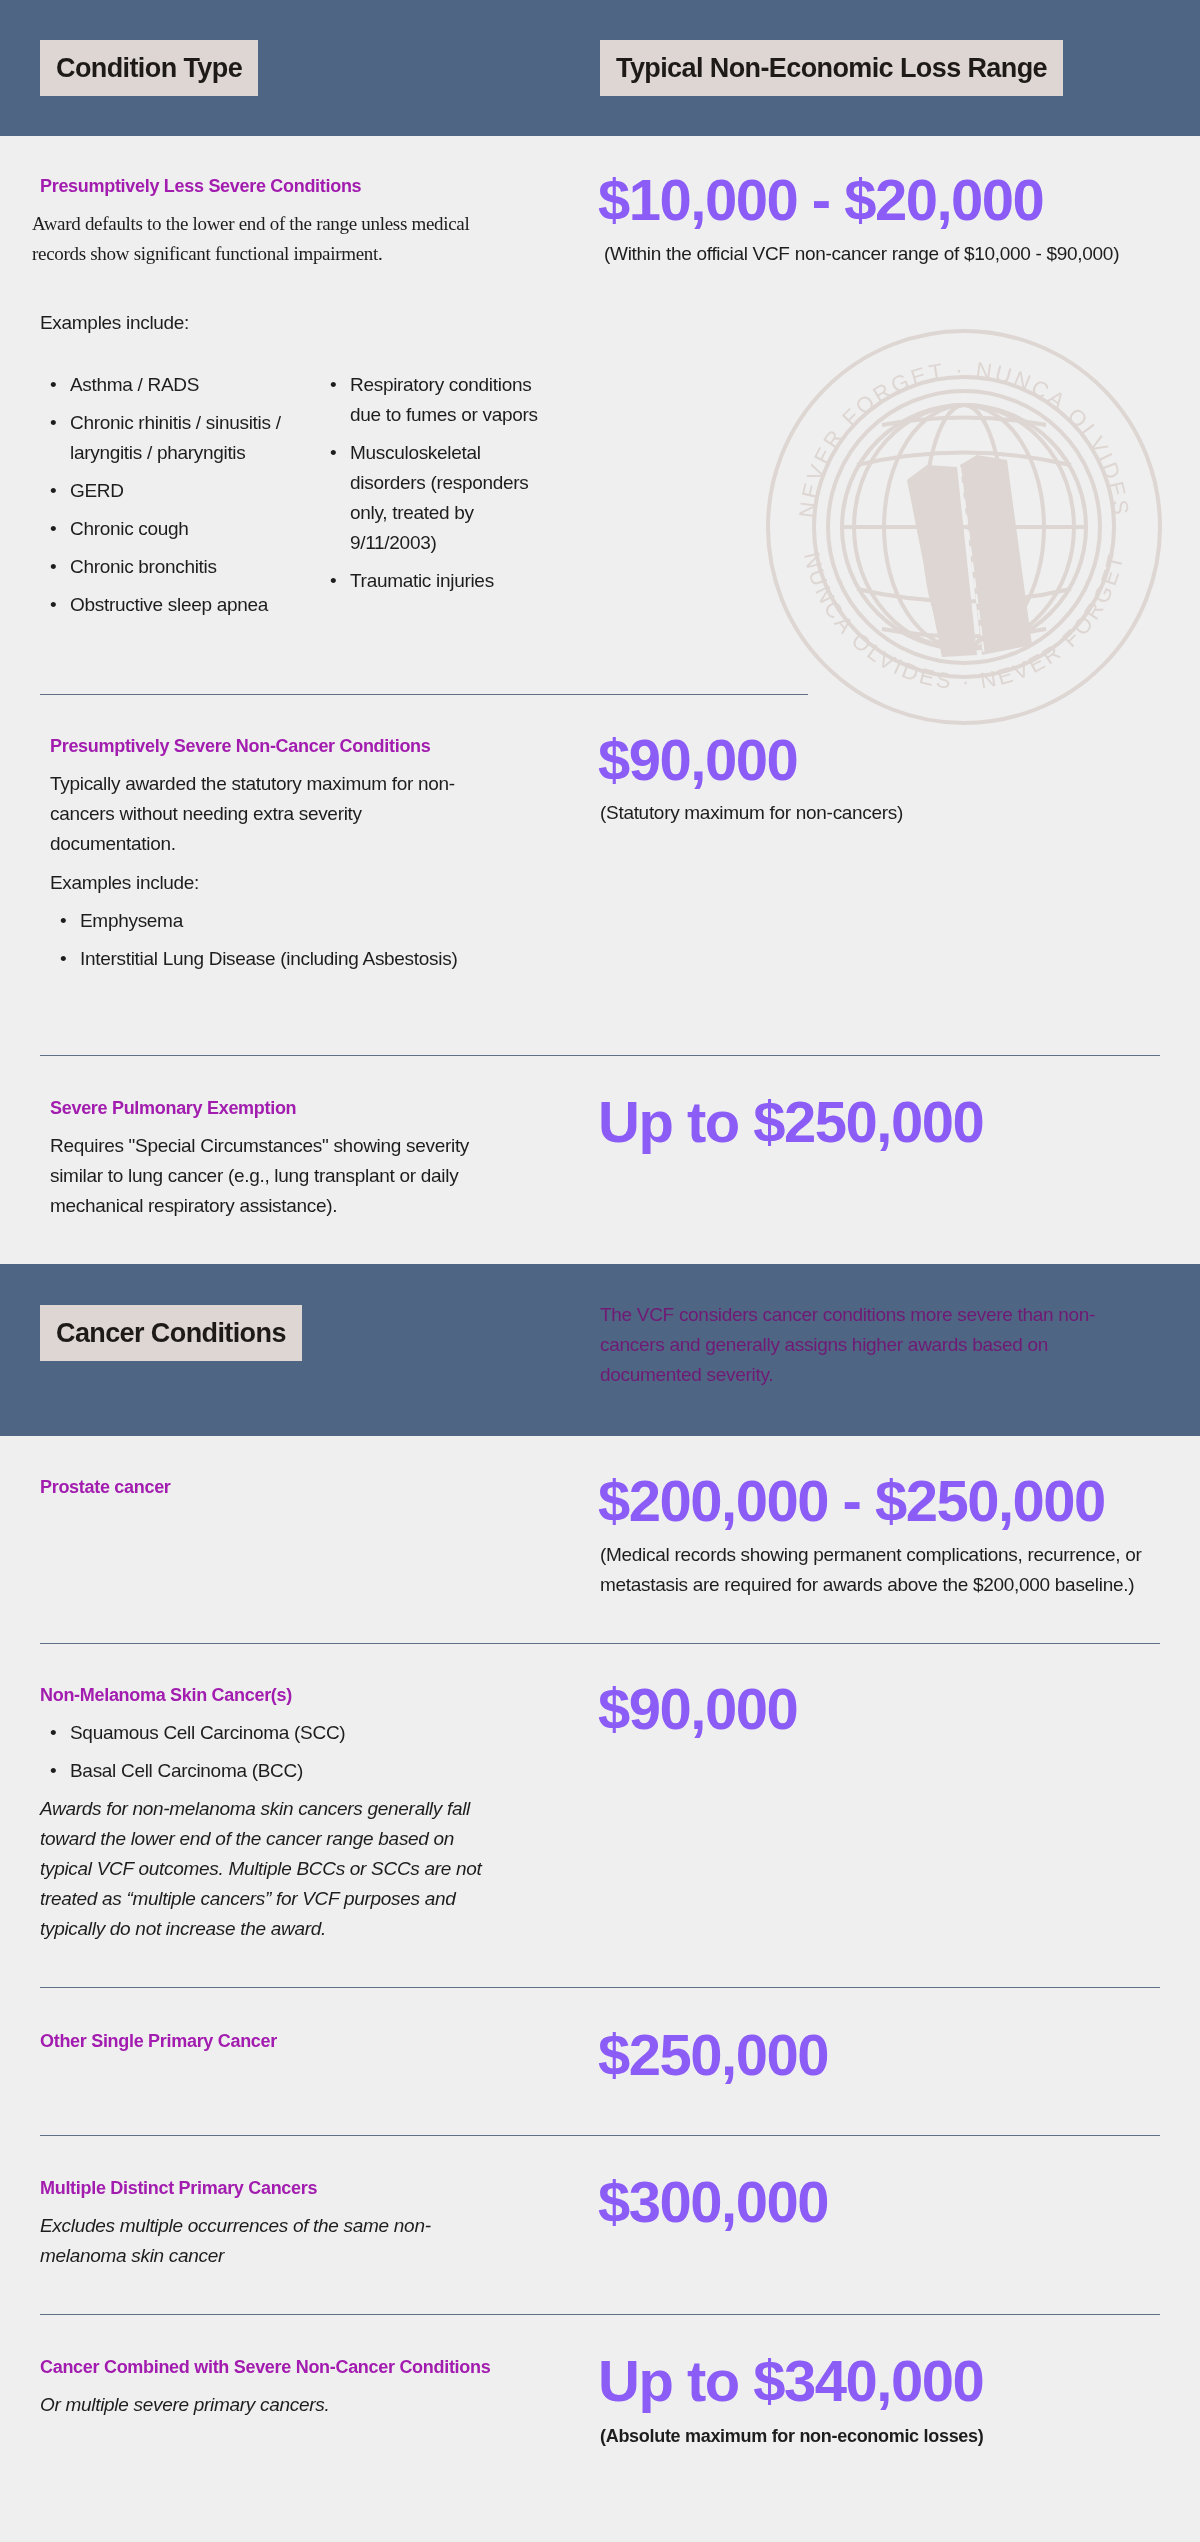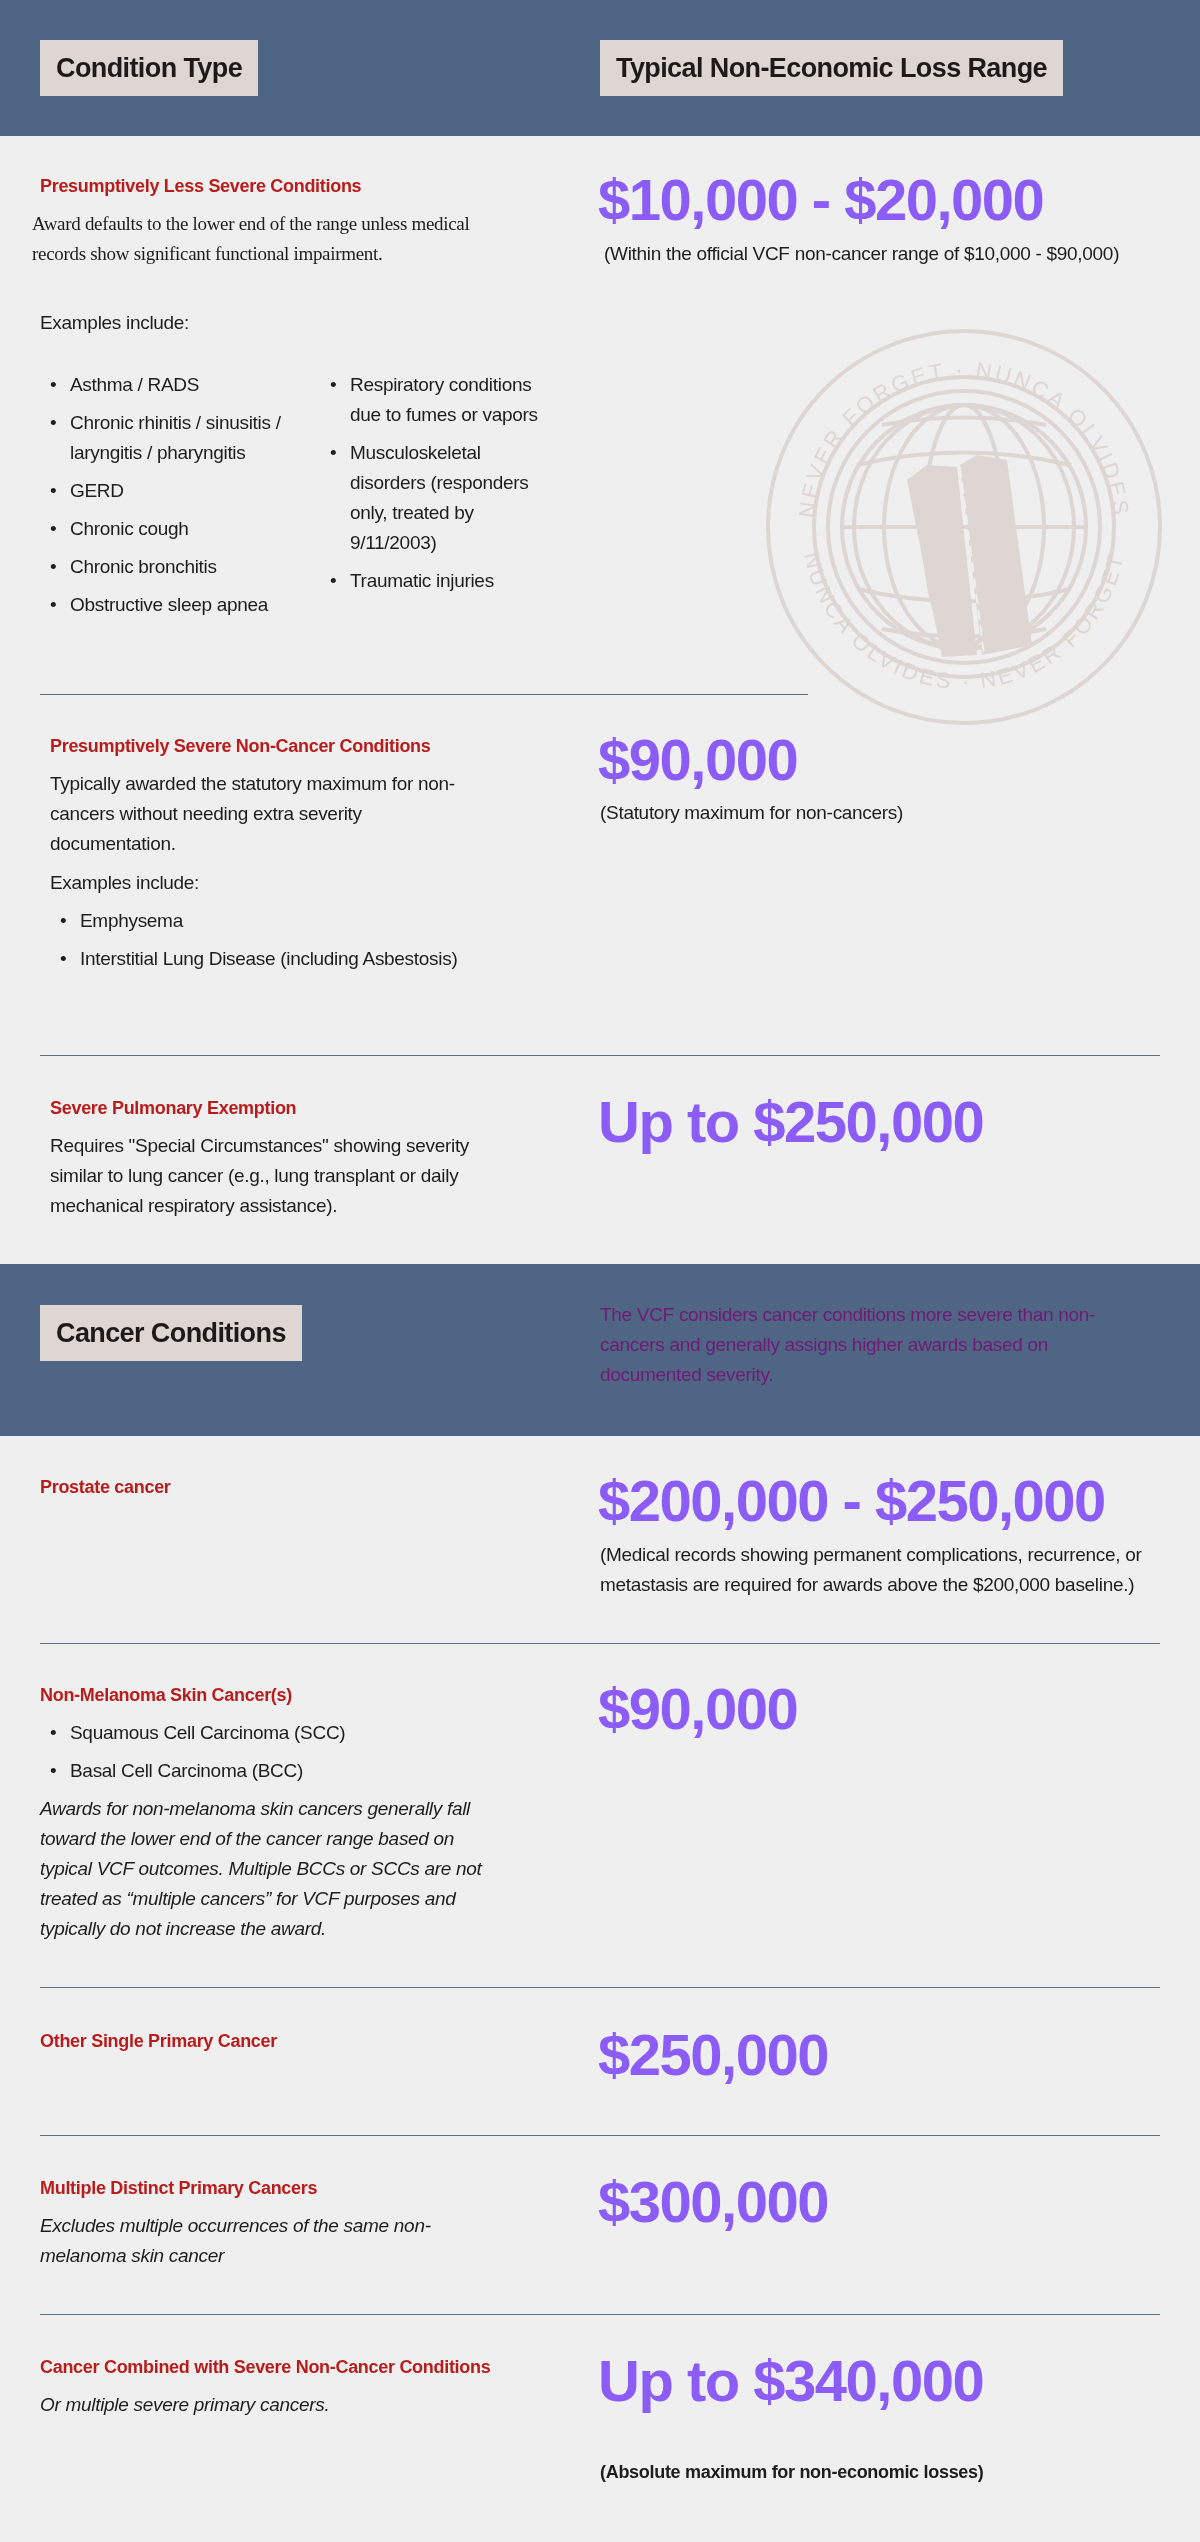--- a/index.html
+++ b/index.html
@@ -9,21 +9,21 @@
   .band { background: #4f6584; position: absolute; left: 0; width: 1200px; }
   .band-top { top: 0; height: 136px; }
   .band-cancer { top: 1264px; height: 172px; }
 
   .head-box {
     position: absolute; background: #ddd6d2; color: #1d1a18;
     font-family: "Liberation Sans", sans-serif; font-weight: bold; font-size: 27px;
     letter-spacing: -0.6px; padding: 0 16px; height: 56px; line-height: 56px;
   }
 
-  .cat-title { color: #b91c1c; font-weight: bold; font-size: 18px; letter-spacing: -0.3px; position: absolute; }
+  .cat-title { color: #a21caf; font-weight: bold; font-size: 18px; letter-spacing: -0.3px; position: absolute; }
   .p { font-size: 19px; line-height: 30px; letter-spacing: -0.3px; position: absolute; }
   .it { font-style: italic; }
   .amount { position: absolute; color: #8b5cf6; font-weight: bold; font-size: 58px; letter-spacing: -1.5px; line-height: 64px; }
   .note { position: absolute; font-size: 19px; line-height: 30px; letter-spacing: -0.3px; }
   .note.bold { font-weight: bold; font-size: 18px; }
 
   ul.bullets { position: absolute; list-style: none; }
   ul.bullets li { position: relative; padding-left: 30px; font-size: 19px; line-height: 30px; letter-spacing: -0.3px; margin-bottom: 8px; }
   ul.bullets li::before { content: "\2022"; position: absolute; left: 10px; top: 0; }
 
@@ -135,13 +135,13 @@
 
 <div class="cat-title" style="left:40px; top:2178px;">Multiple Distinct Primary Cancers</div>
 <div class="p it" style="left:40px; top:2211px; width:440px;">Excludes multiple occurrences of the same non-melanoma skin cancer</div>
 <div class="amount" style="left:598px; top:2170px;">$300,000</div>
 
 <div class="rule" style="left:40px; top:2314px; width:1120px;"></div>
 
 <div class="cat-title" style="left:40px; top:2357px;">Cancer Combined with Severe Non-Cancer Conditions</div>
 <div class="p it" style="left:40px; top:2390px; width:460px;">Or multiple severe primary cancers.</div>
 <div class="amount" style="left:598px; top:2349px;">Up to $340,000</div>
-<div class="note bold" style="left:600px; top:2421px;margin-top:36px;">(Absolute maximum for non-economic losses)</div>
+<div class="note bold" style="left:600px; top:2421px;">(Absolute maximum for non-economic losses)</div>
 
 </body></html>

